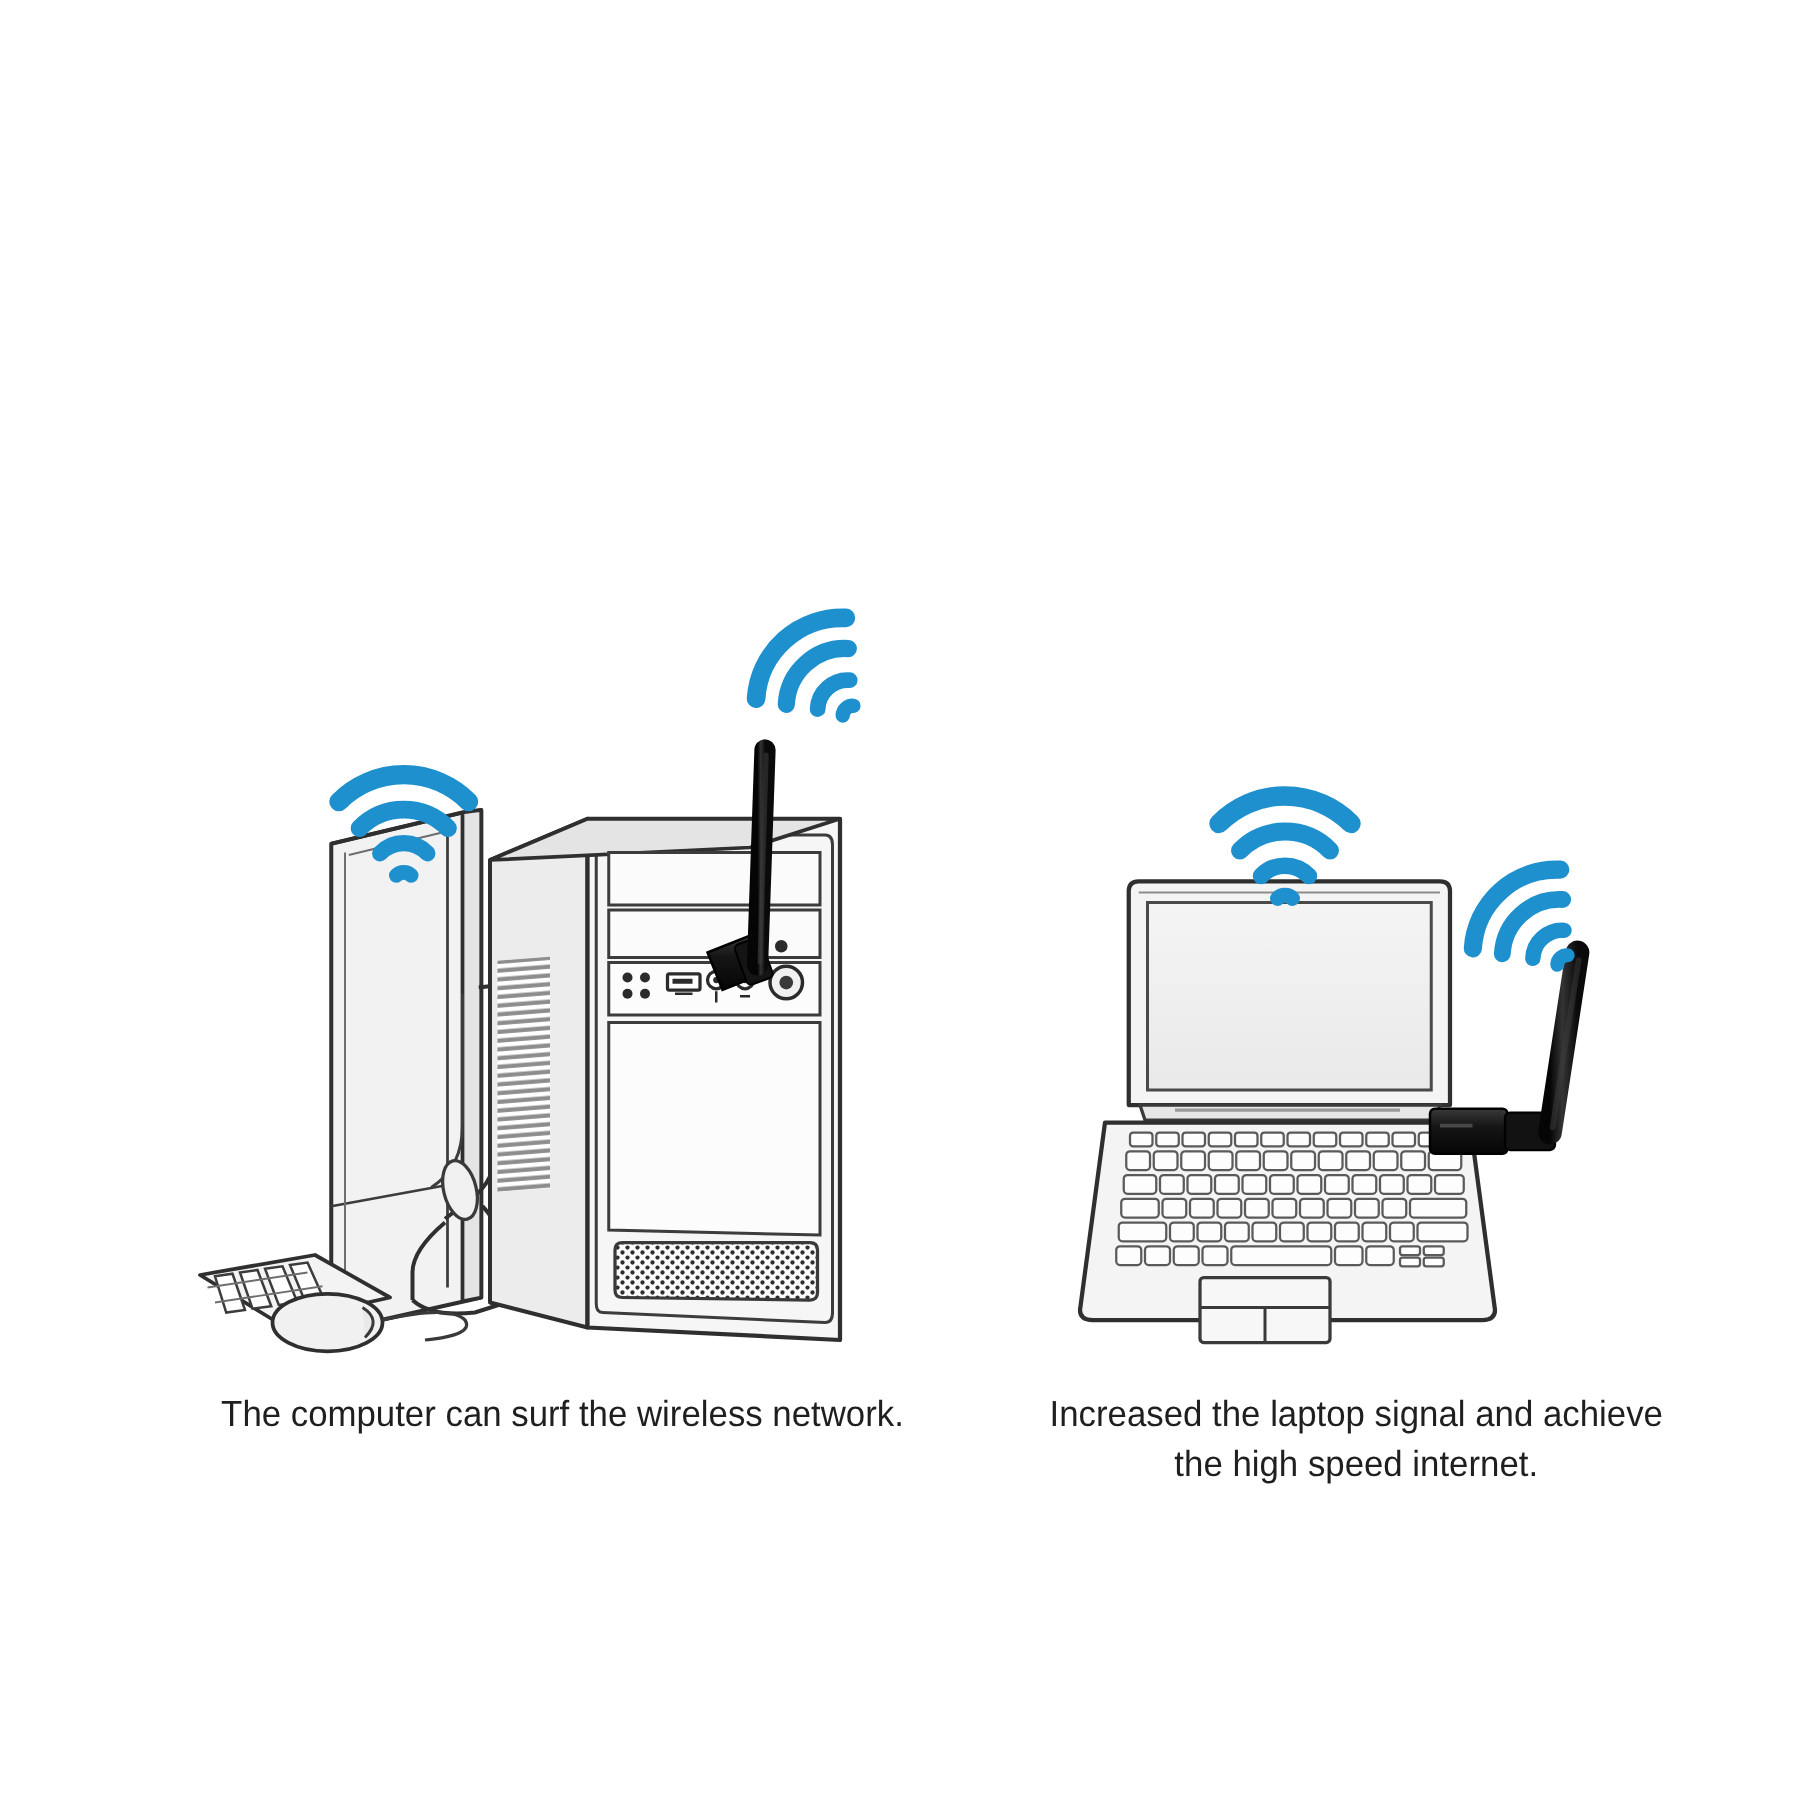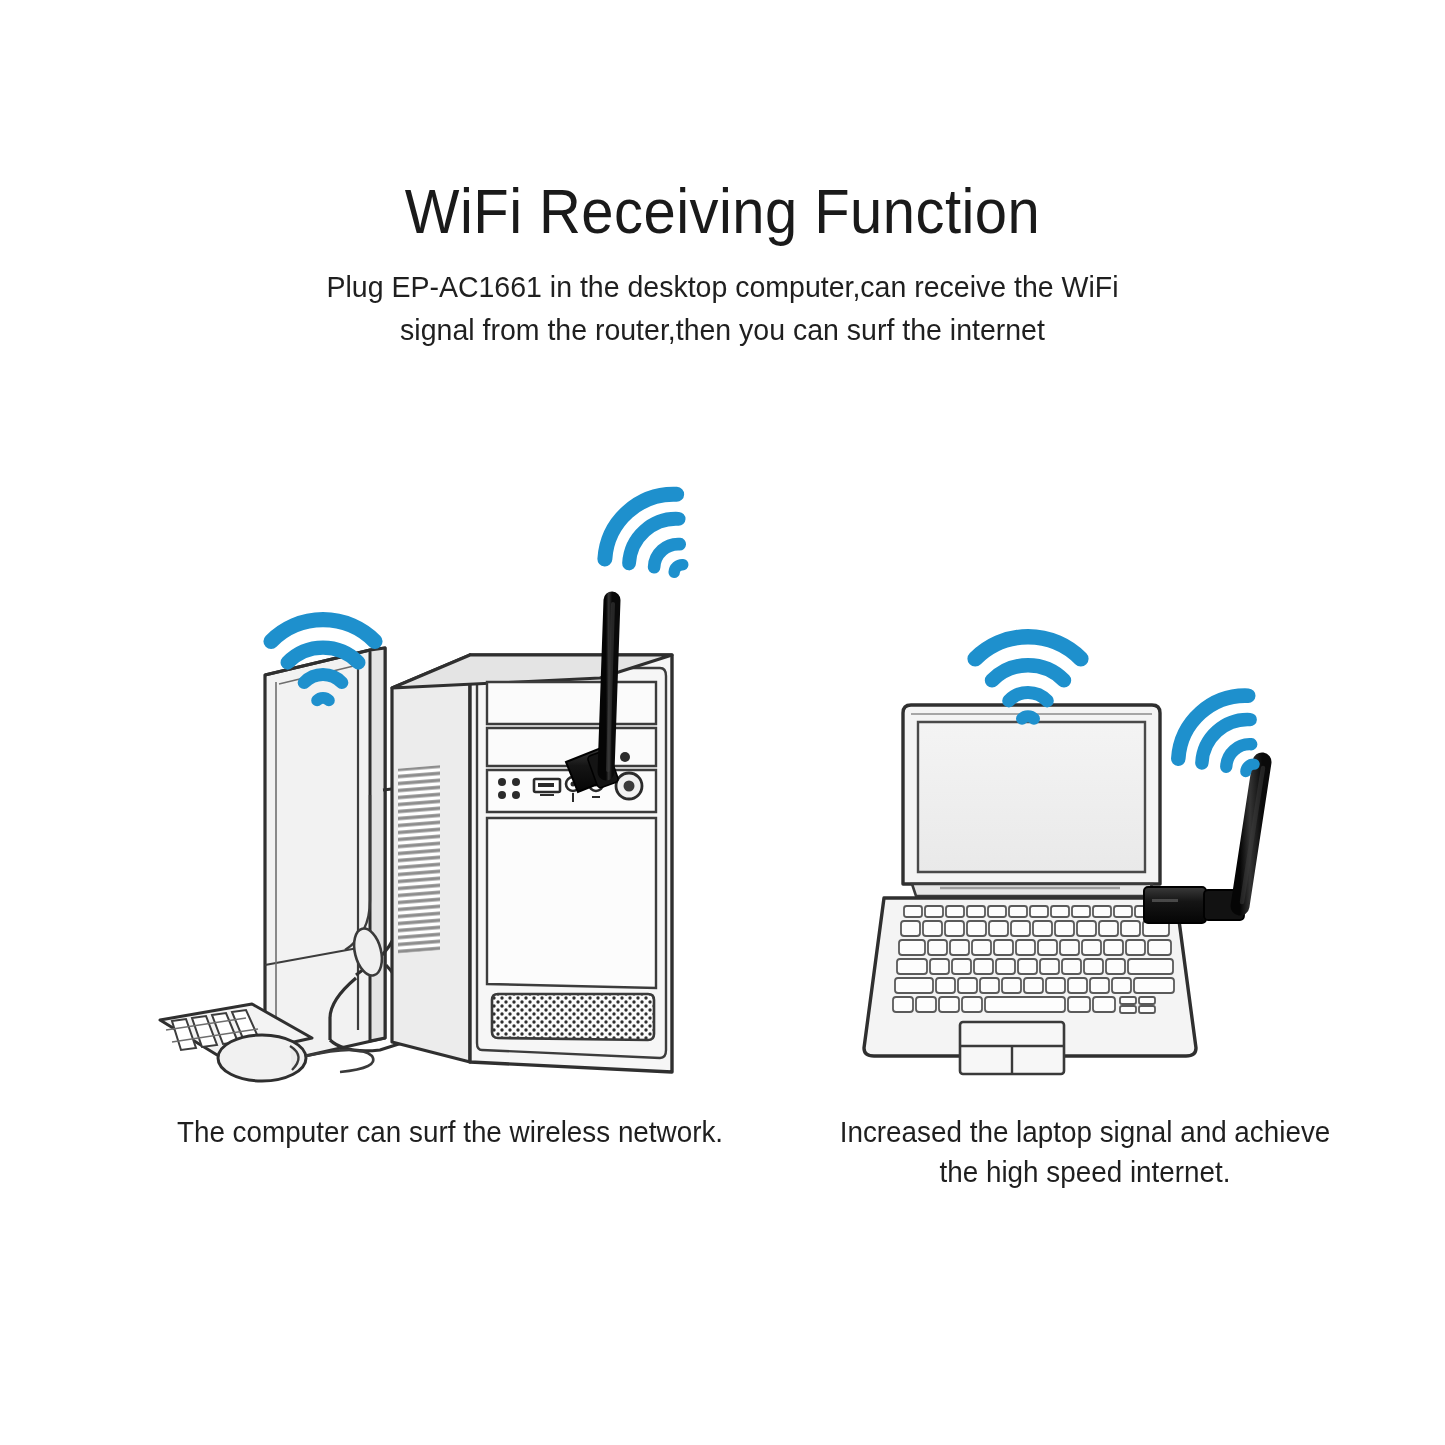--- a/index.html
+++ b/index.html
@@ -50,27 +50,20 @@
 
   
   .stage{position:absolute;left:0;top:0;width:1445px;height:1445px;}
   .stage svg{position:absolute;left:0;top:0;}
 </style>
 </head>
 <body>
 
 <div class="page">
 
-  <div class="header">
-    <div class="title">WiFi Receiving Function</div>
-    <div class="subtitle">
-      <div>Plug EP-AC1661 in the desktop computer,can receive the WiFi</div>
-      <div>signal from the router,then you can surf the internet</div>
-    </div>
-  </div>
 
   <div class="stage">
 
     <svg width="1445" height="1445" viewBox="0 0 1445 1445">
       <defs>
 
         <pattern id="slotVent" x="0" y="0" width="6" height="7" patternUnits="userSpaceOnUse">
           <rect x="0" y="0" width="6" height="7" fill="#ffffff"></rect>
           <rect x="0" y="1.2" width="6" height="3.4" fill="#8d8d8d"></rect>
         </pattern>

